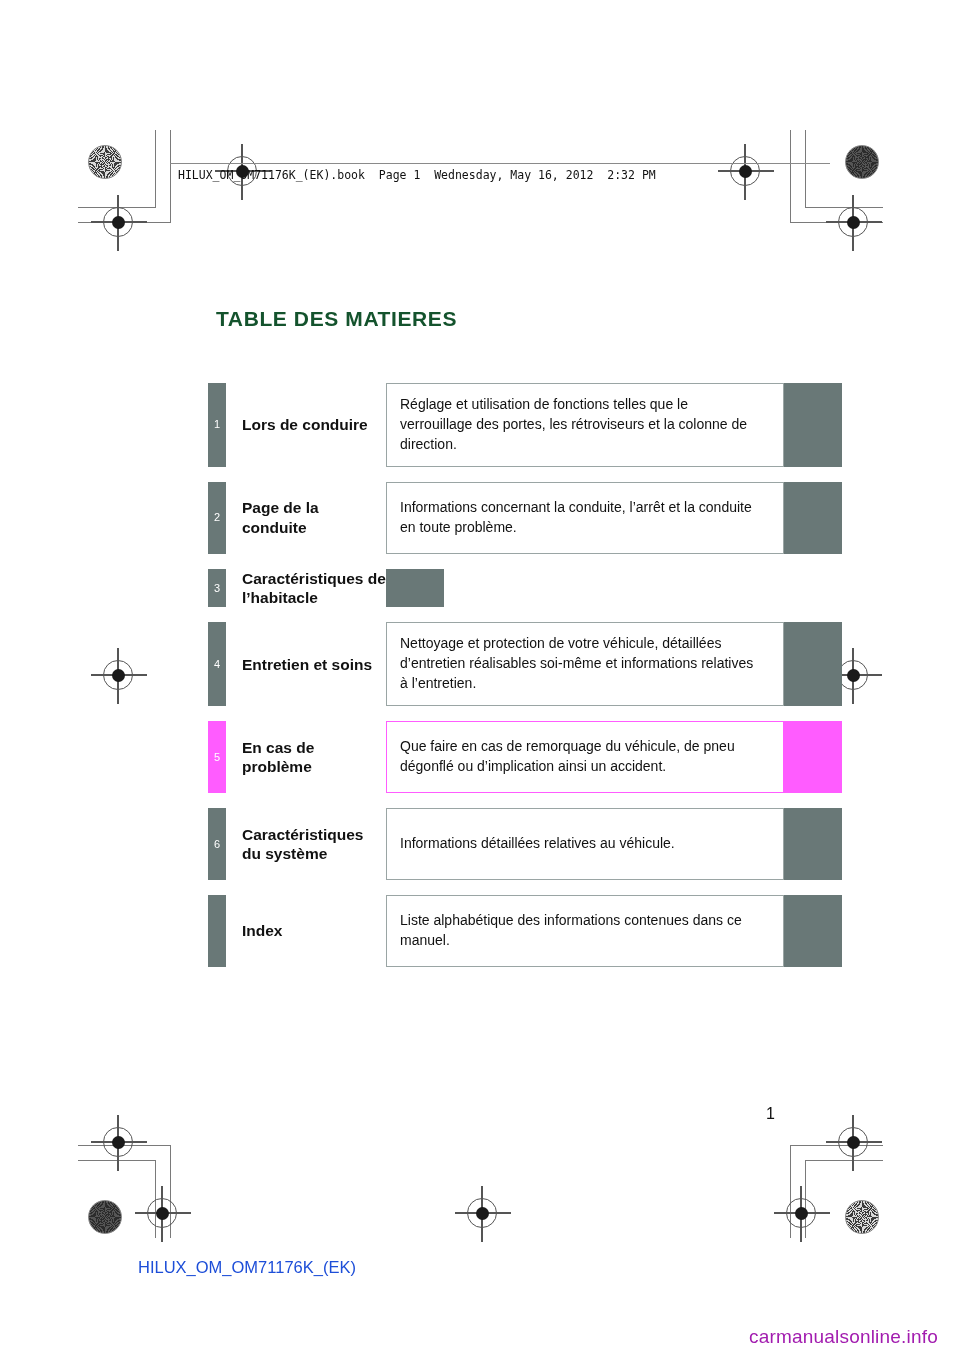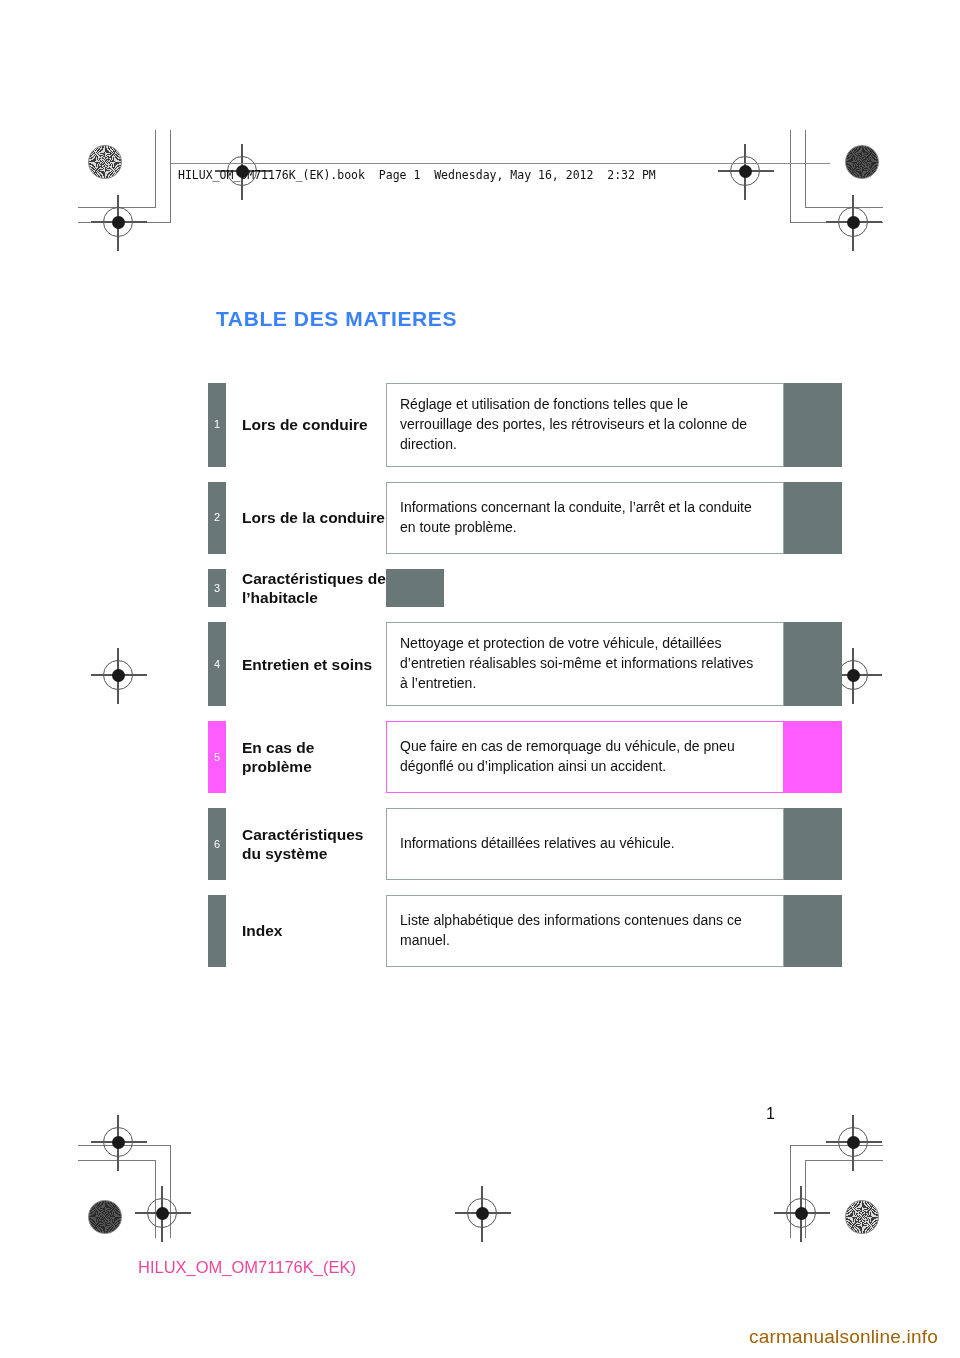--- a/index.html
+++ b/index.html
@@ -91,47 +91,47 @@
     top: 163px;
     width: 660px;
     height: 1px;
     background: #8a8a8a;
   }
   .book-footer {
     position: absolute;
     left: 138px;
     top: 1258px;
     font-size: 16.5px;
-    color: #ec4899;
+    color: #1d4ed8;
     text-align: center;
   }
   .page-number {
     position: absolute;
     left: 766px;
     top: 1105px;
     font-size: 16px;
     color: #111;
   }
   .watermark {
     position: absolute;
     right: 22px;
     bottom: 10px;
     font-size: 19px;
-    color: #a16207;
+    color: #a21caf;
     letter-spacing: 0.2px;
   }
 
   
   .page-title {
     position: absolute;
     left: 216px;
     top: 307px;
     font-size: 21px;
     font-weight: bold;
-    color: #3b82f6;
+    color: #14532d;
     letter-spacing: 0.6px;
   }
 
   
   .toc {
     position: absolute;
     left: 208px;
     top: 383px;
     width: 634px;
   }
@@ -272,21 +272,21 @@
     </div>
     <div class="section-name">Lors de conduire</div>
     <div class="desc-box">Réglage et utilisation de fonctions telles que le verrouillage des portes, les rétroviseurs et la colonne de direction.</div>
     <div class="end-block"></div>
   </div>
 
   <div class="toc-row">
     <div class="tab-col">
       <div class="tab-chip">2</div>
     </div>
-    <div class="section-name">Lors de la conduire</div>
+    <div class="section-name">Page de la conduite</div>
     <div class="desc-box">Informations concernant la conduite, l’arrêt et la conduite en toute problème.</div>
     <div class="end-block"></div>
   </div>
 
   <div class="toc-row">
     <div class="tab-col">
       <div class="tab-chip">3</div>
     </div>
     <div class="section-name">Caractéristiques de l’habitacle</div>
     <div class="end-block"></div>

